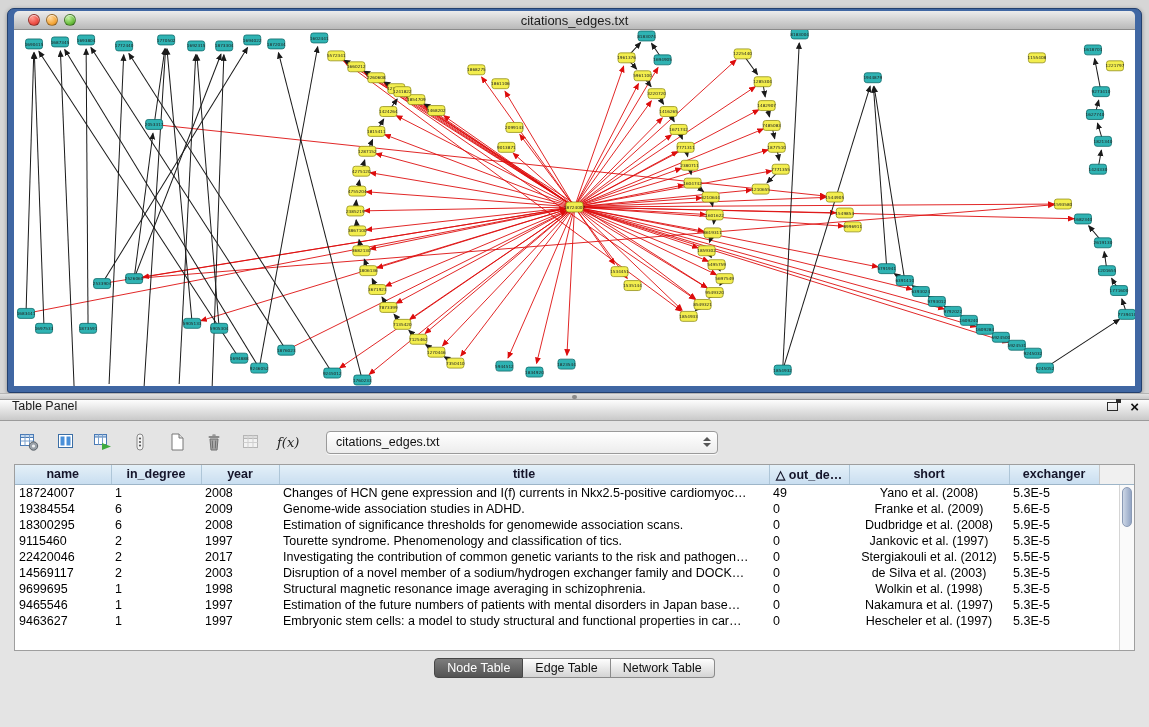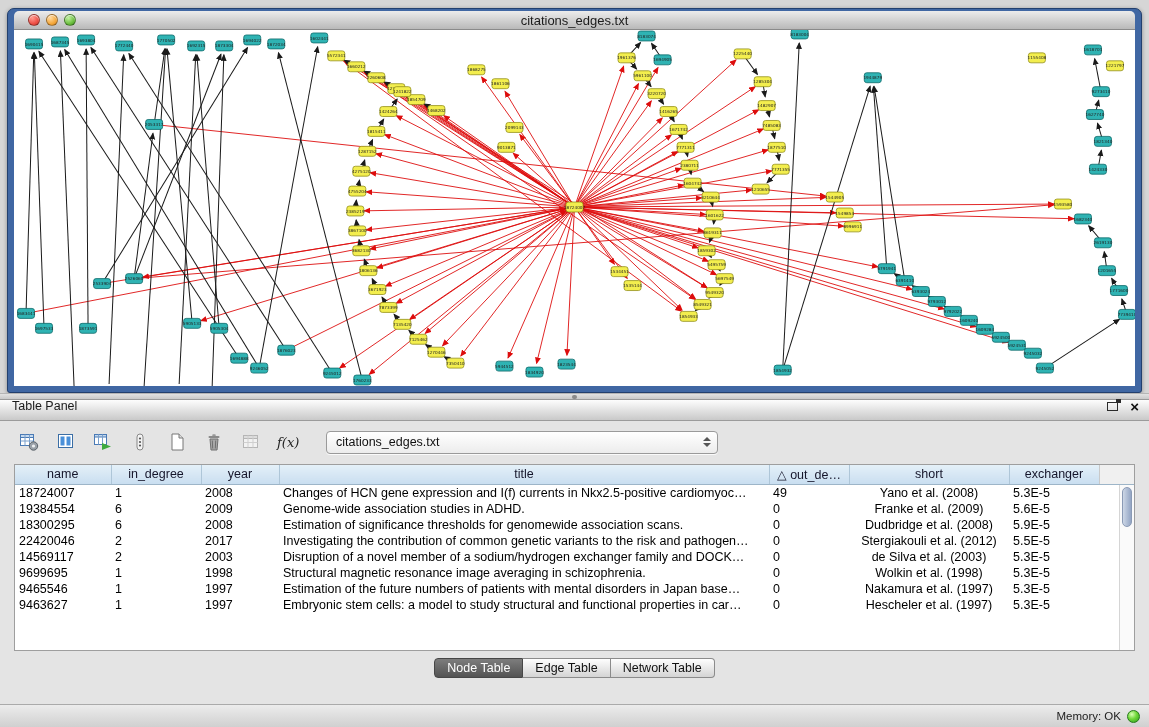--- a/index.html
+++ b/index.html
@@ -72,21 +72,21 @@
   .combo-arrows { display:flex; flex-direction:column; gap:2px; }
   .combo-arrows .up    { width:0; height:0; border-left:4px solid transparent; border-right:4px solid transparent; border-bottom:4px solid #555; }
   .combo-arrows .down  { width:0; height:0; border-left:4px solid transparent; border-right:4px solid transparent; border-top:4px solid #555; }
 
   .table-wrap { margin:1px 14px 0 14px; height:187px; background:#fff;
                 border:1px solid #9e9e9e; position:relative; overflow:hidden; }
   table { border-collapse:collapse; table-layout:fixed; width:100%; }
   th {
     height:19px; background:linear-gradient(#e4f0f8,#c9def0);
     border-left:1px solid #aec6d8; border-bottom:1px solid #9db5c8;
-    font-weight:normal; font-size:12.5px; color:#15152a;
+    font-weight:bold; font-size:12.5px; color:#15152a;
     text-align:center; padding:0 2px; white-space:nowrap; overflow:hidden;
   }
   th:first-child { border-left:none; }
   th.filler { background:#f0f0f0; border-left:1px solid #c9c9c9; }
   td { height:16px; line-height:16px; font-size:12.5px; color:#000;
        padding:0 4px; white-space:nowrap; overflow:hidden; }
   td.al-center { text-align:center; }
   .vscroll { position:absolute; top:20px; right:0; bottom:0; width:15px;
              background:#fafafa; border-left:1px solid #d5d5d5; }
   .vthumb { position:absolute; top:2px; left:2px; width:10px; height:40px; border-radius:5px;
@@ -875,20 +875,30 @@
               <td class="al-left">18300295</td>
               <td class="al-left">6</td>
               <td class="al-left">2008</td>
               <td class="al-left">Estimation of significance thresholds for genomewide association scans.</td>
               <td class="al-left">0</td>
               <td class="al-center">Dudbridge et al. (2008)</td>
               <td class="al-left">5.9E-5</td>
               <td></td>
             </tr>
             <tr>
+              <td class="al-left">9115460</td>
+              <td class="al-left">2</td>
+              <td class="al-left">1997</td>
+              <td class="al-left">Tourette syndrome. Phenomenology and classification of tics.</td>
+              <td class="al-left">0</td>
+              <td class="al-center">Jankovic et al. (1997)</td>
+              <td class="al-left">5.3E-5</td>
+              <td></td>
+            </tr>
+            <tr>
               <td class="al-left">22420046</td>
               <td class="al-left">2</td>
               <td class="al-left">2017</td>
               <td class="al-left">Investigating the contribution of common genetic variants to the risk and pathogen…</td>
               <td class="al-left">0</td>
               <td class="al-center">Stergiakouli et al. (2012)</td>
               <td class="al-left">5.5E-5</td>
               <td></td>
             </tr>
             <tr>
@@ -938,18 +948,14 @@
       </div>
     </div>
 
     <div class="tabs" id="table-tabs">
         <button class="table-tab selected">Node Table</button>
         <button class="table-tab">Edge Table</button>
         <button class="table-tab">Network Table</button>
       </div>
   </div>
 
-  <div class="statusbar">
-    <span>Memory: OK</span>
-    <span class="led"></span>
-  </div>
 
 </div>
 
 </body></html>

